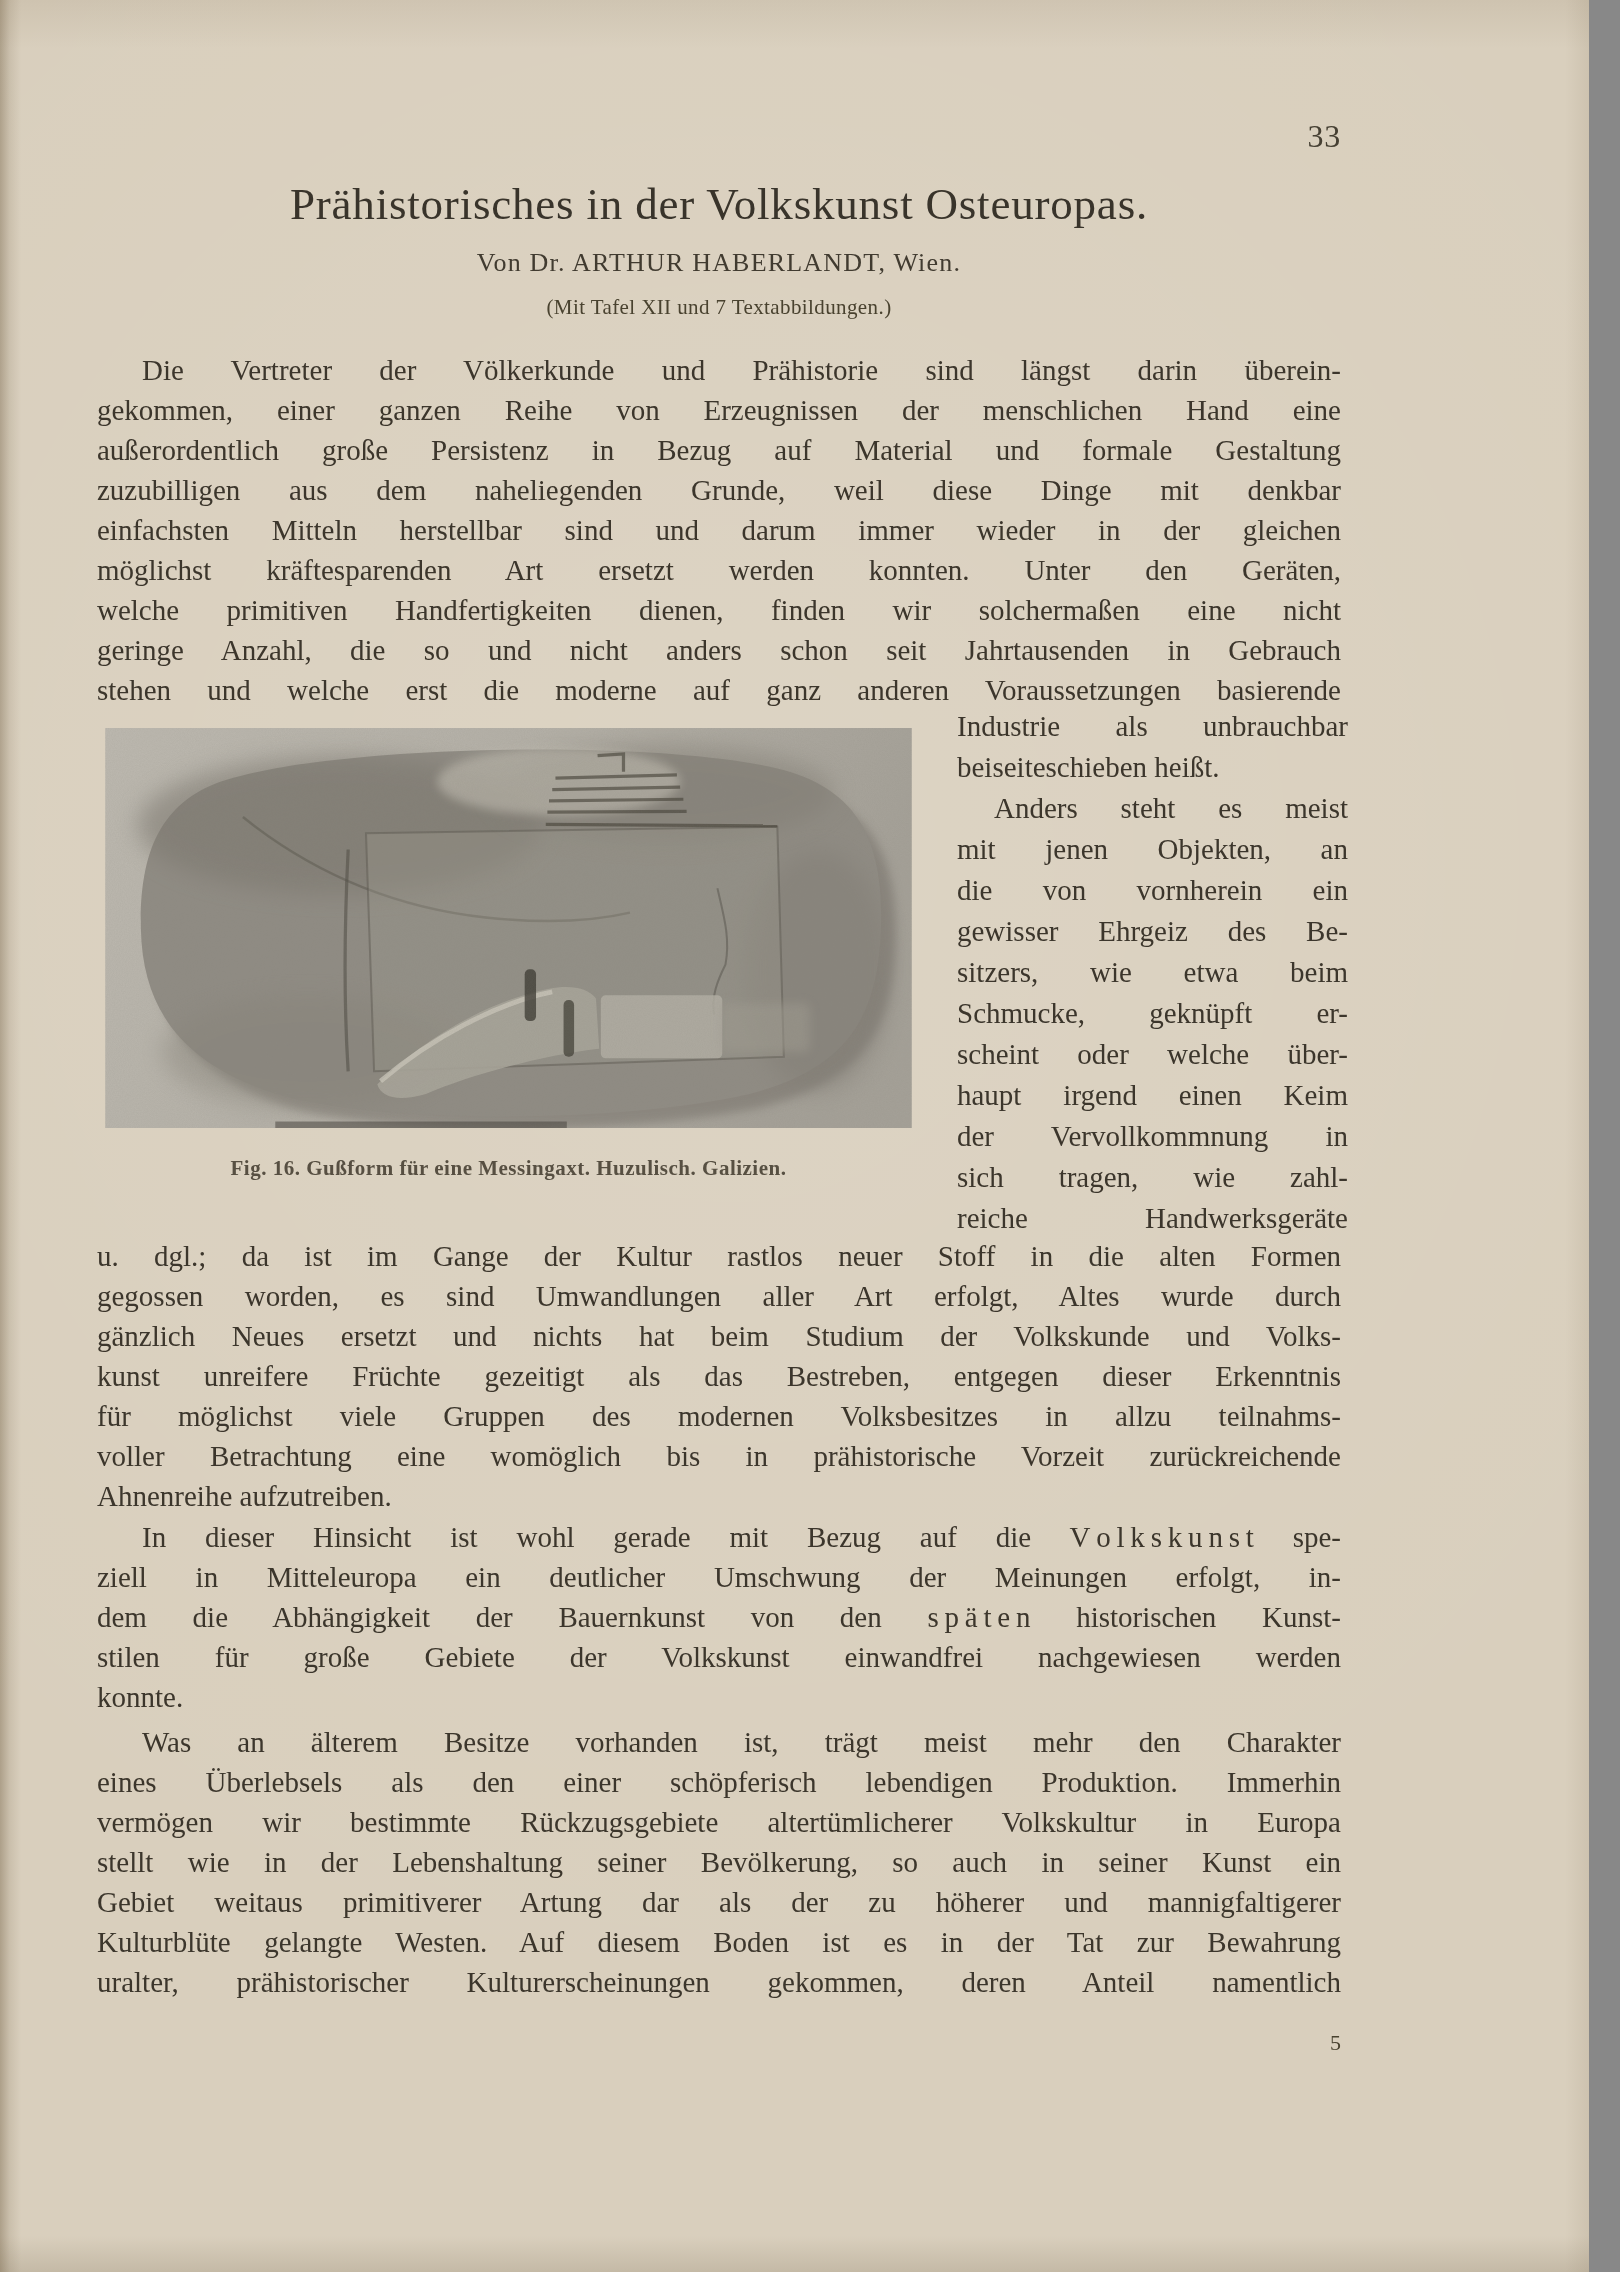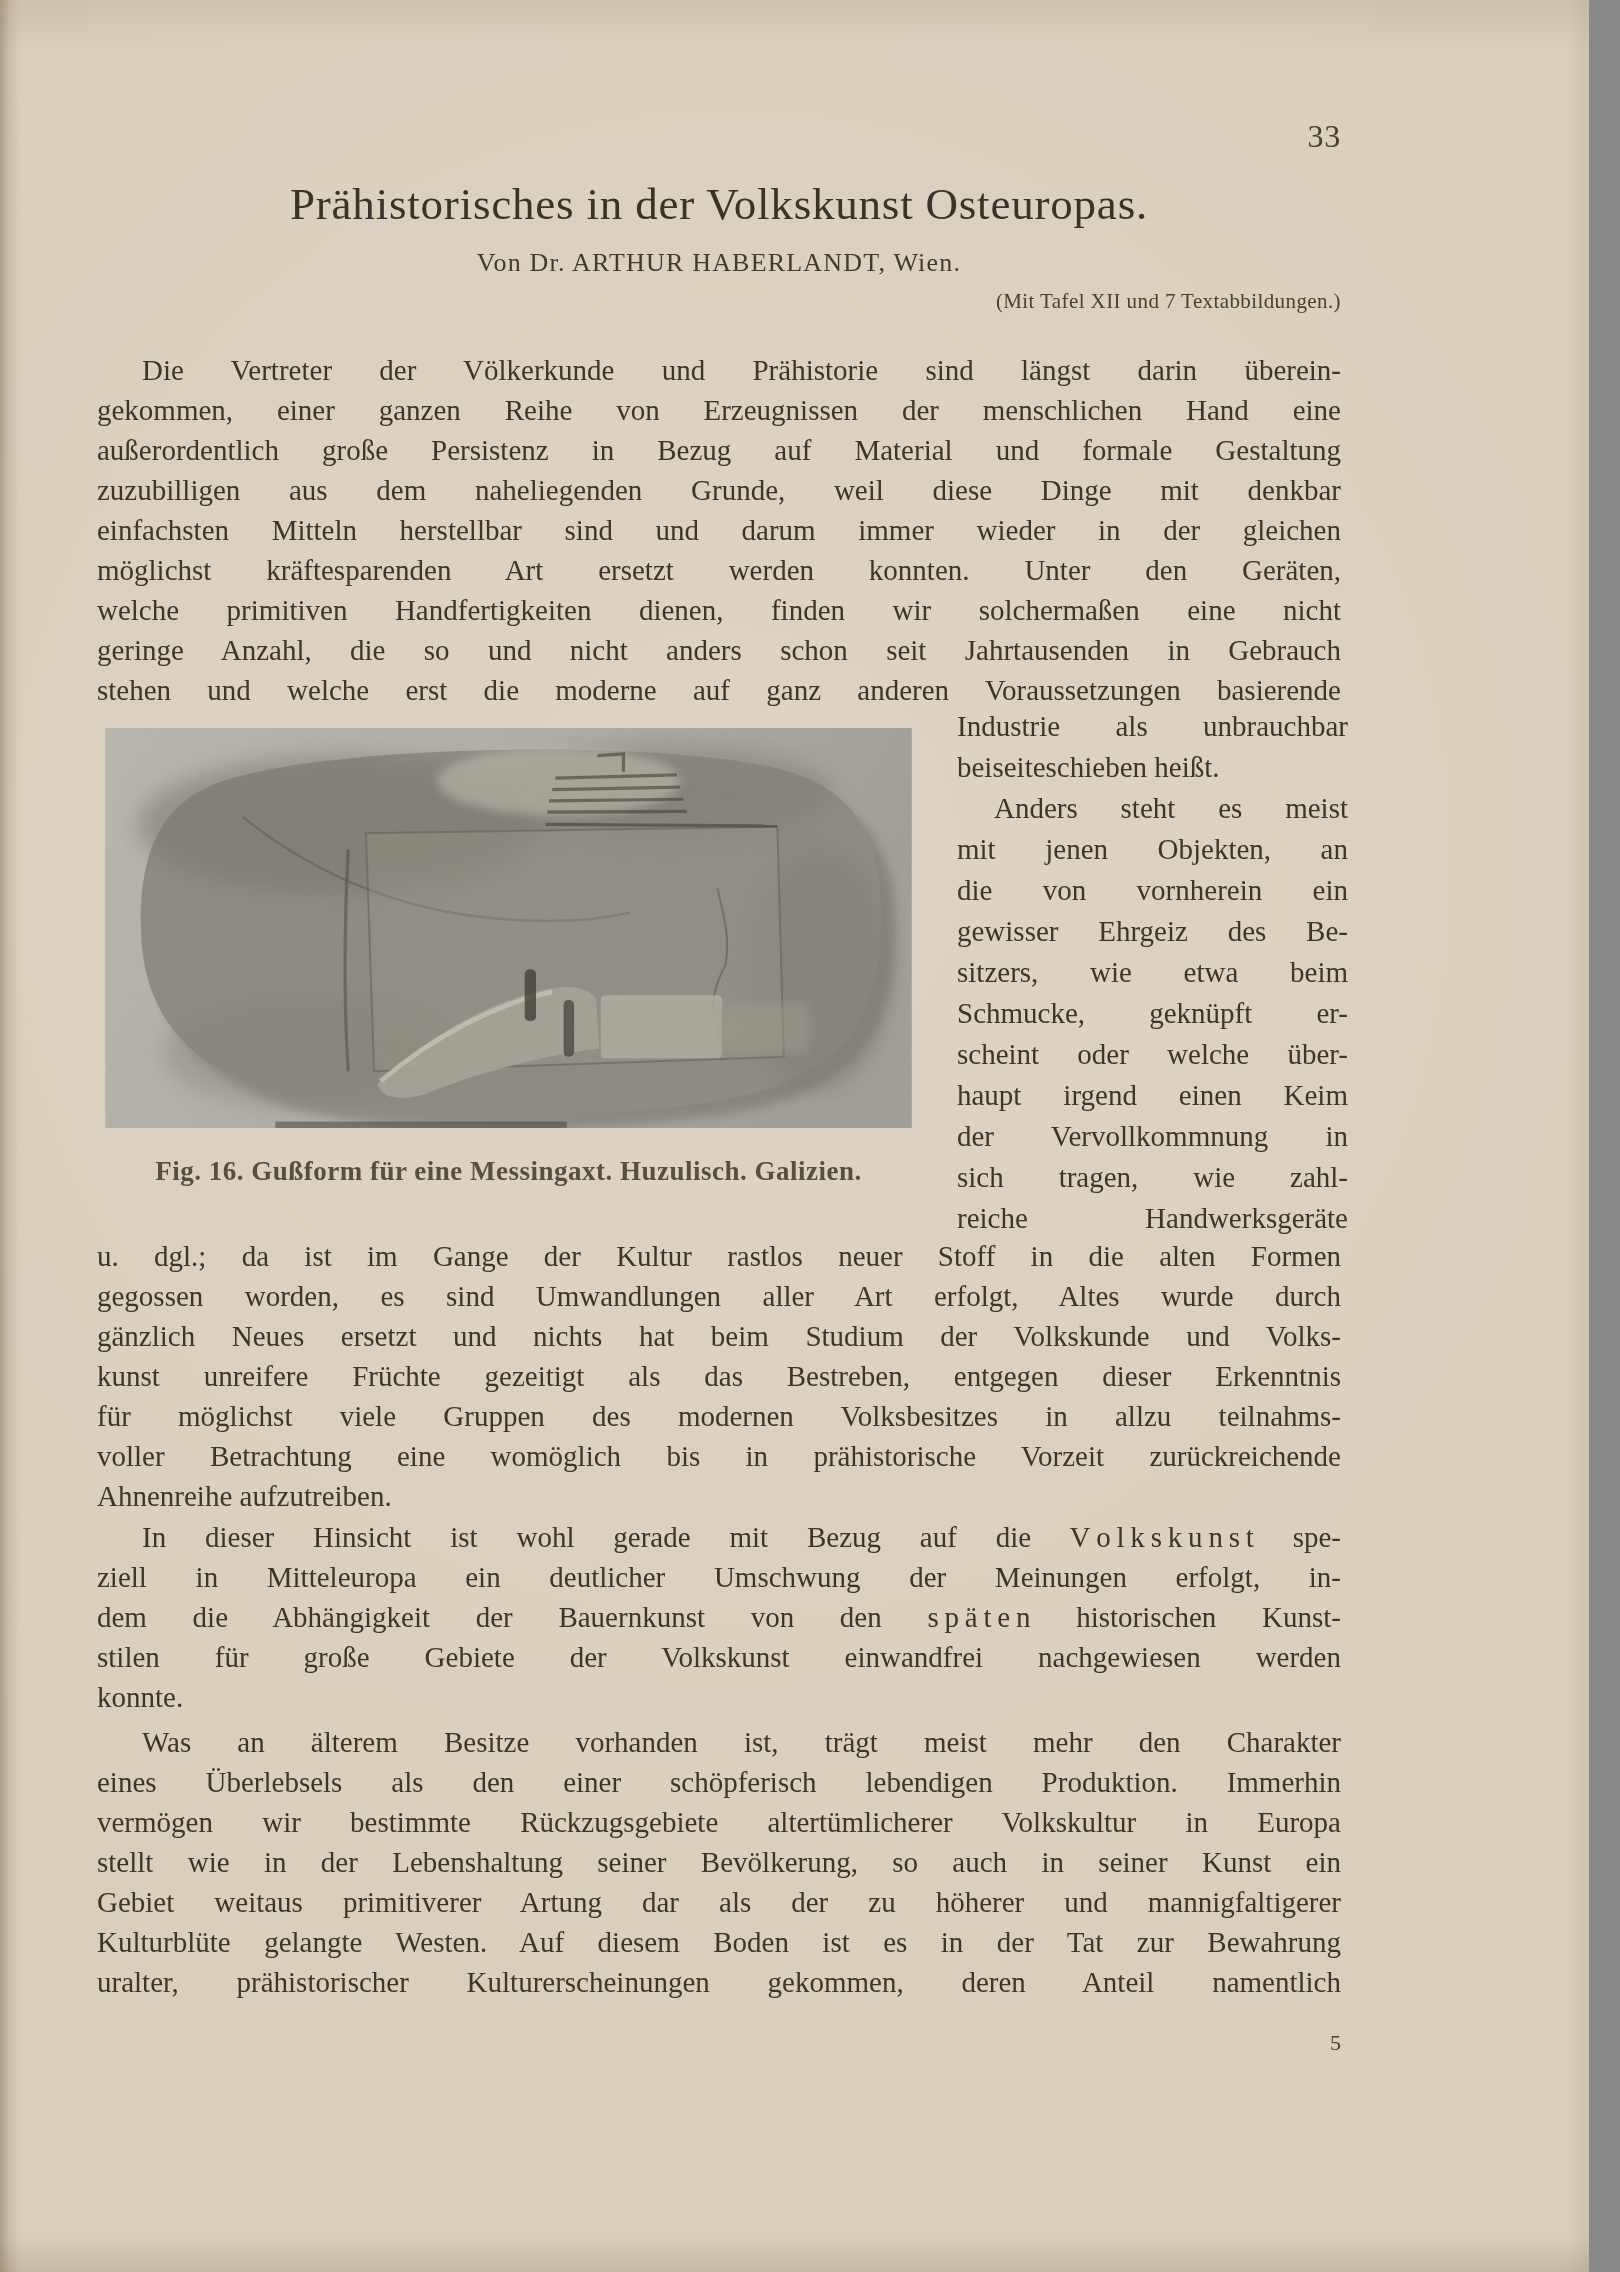--- a/index.html
+++ b/index.html
@@ -15,34 +15,34 @@
       #d9cfbd;
     overflow:hidden;
     font-family:"Liberation Serif","DejaVu Serif",serif;
     color:#3c362c;
   }
   .abs{position:absolute;}
   .content-w{left:97px;width:1244px;}
   #pageno{top:118px;text-align:right;font-size:32px;letter-spacing:0.8px;color:#464033;}
   #title{top:178px;text-align:center;font-size:45px;letter-spacing:0.8px;color:#39342b;}
   #byline{top:248px;text-align:center;font-size:26px;letter-spacing:1.2px;color:#413b30;}
-  #note{top:289px;text-align:right;font-size:21px;letter-spacing:0.4px;color:#49422f;}
+  #note{top:295px;text-align:center;font-size:21px;letter-spacing:0.4px;color:#49422f;}
   .para{font-size:29px;line-height:40px;}
   #para1{top:350px;}
   #para1b{top:1236px;}
   #para2{top:1517px;line-height:40px;}
   #para3{top:1722px;}
   #rightcol{left:957px;width:391px;top:706px;font-size:29px;line-height:41px;}
   .tline{text-align:justify;text-align-last:justify;white-space:nowrap;}
   .tline.end{text-align-last:left;}
   .tline.ind{text-indent:45px;}
   #rightcol .tline.ind{text-indent:37px;}
   #figure-photo{left:105px;top:728px;width:807px;height:400px;}
   #figure-photo svg{display:block;}
-  #figcap{left:105px;width:807px;top:1156px;text-align:center;font-size:27px;
+  #figcap{left:105px;width:807px;top:1156px;text-align:center;font-size:21px;
           font-weight:bold;letter-spacing:0.5px;color:#453e31;opacity:0.88;}
   #sig{top:2030px;text-align:right;font-size:22px;color:#49422f;}
 </style>
 </head>
 <body>
 
 <div id="page">
 
   <div id="pageno" class="abs content-w">33</div>
 

